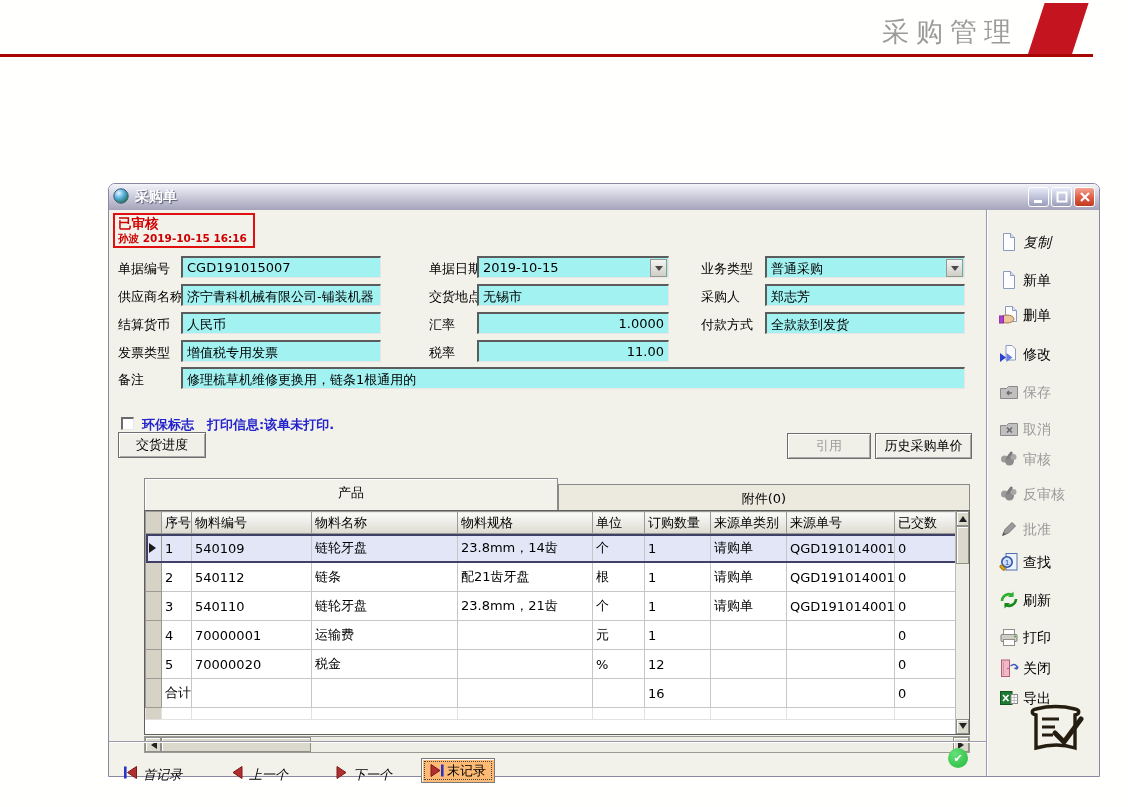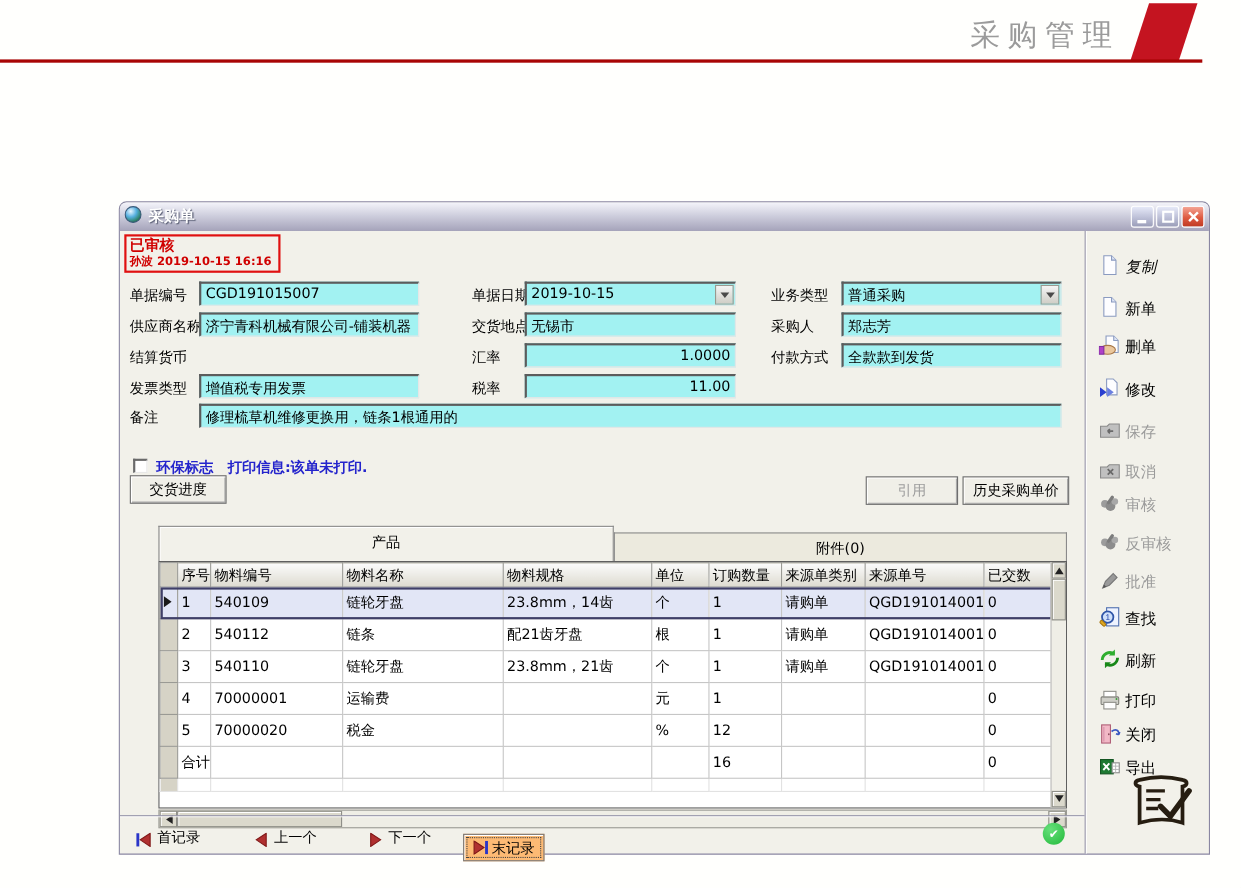--- a/index.html
+++ b/index.html
@@ -77,21 +77,21 @@
   .tri-l { border:4px solid transparent; border-right:6px solid #222; margin-right:3px; }
   .tri-r { border:4px solid transparent; border-left:6px solid #222; margin-left:3px; }
   .tri-u { border:4px solid transparent; border-bottom:6px solid #222; margin-bottom:3px; }
   .tri-d { border:4px solid transparent; border-top:6px solid #222; margin-top:3px; }
   .hthumb { width:150px; height:100%; background:#dbd9cc; border:1px solid #8f8f89; box-shadow:inset 1px 1px 0 #fff; }
   .vthumb { width:100%; height:38px; background:#dbd9cc; border:1px solid #8f8f89; box-shadow:inset 1px 1px 0 #fff; }
 
   
   .navbar { position:absolute; left:0; top:557px; width:877px; height:37px; border-top:1px solid #9a98ac;
     box-shadow:inset 0 1px 0 #fff; }
-  .navitem { position:absolute; top:10px; display:flex; align-items:flex-end; gap:5px; font-size:13px; cursor:default; }
+  .navitem { position:absolute; top:24px; display:flex; align-items:flex-start; gap:5px; font-size:13px; cursor:default;font-style:italic; }
   .navbtn { position:absolute; top:16px; height:25px; padding:0 8px; background:#fdba74; border:1px solid #7a7a7a;
     box-shadow:inset 1px 1px 0 #fff; outline:1px dotted #444; outline-offset:-4px; display:flex; align-items:center; gap:2px; font-size:13px; }
   .okdot { position:absolute; left:839px; top:564px; width:20px; height:20px; border-radius:50%;
     background:radial-gradient(circle at 35% 30%, #66e07a, #22b93a); color:#fff; font-weight:bold; font-size:11px;
     display:flex; align-items:center; justify-content:center; }
 
   
   .rsep { position:absolute; left:877px; top:26px; bottom:0; width:1px; background:#9a98ac; box-shadow:1px 0 0 #fff; }
   .tool { position:absolute; left:890px; width:100px; height:28px; display:flex; align-items:center; gap:4px;
     font-size:14px; cursor:default; white-space:nowrap; }
@@ -159,20 +159,21 @@
     </div>
 
     <span class="flabel" style="left:9px;top:104px">供应商名称</span>
     <div class="tfield" style="left:72px;top:100px;width:200px">济宁青科机械有限公司-铺装机器</div>
     <span class="flabel" style="left:320px;top:104px">交货地点</span>
     <div class="tfield" style="left:368px;top:100px;width:192px">无锡市</div>
     <span class="flabel" style="left:592px;top:104px">采购人</span>
     <div class="tfield" style="left:656px;top:100px;width:200px">郑志芳</div>
 
     <span class="flabel" style="left:9px;top:132px">结算货币</span>
+    <div class="tfield" style="left:72px;top:128px;width:200px">人民币</div>
     <span class="flabel" style="left:320px;top:132px">汇率</span>
     <div class="tfield num" style="left:368px;top:128px;width:192px">1.0000</div>
     <span class="flabel" style="left:592px;top:132px">付款方式</span>
     <div class="tfield" style="left:656px;top:128px;width:200px">全款款到发货</div>
 
     <span class="flabel" style="left:9px;top:160px">发票类型</span>
     <div class="tfield" style="left:72px;top:156px;width:200px">增值税专用发票</div>
     <span class="flabel" style="left:320px;top:160px">税率</span>
     <div class="tfield num" style="left:368px;top:156px;width:192px">11.00</div>
 

